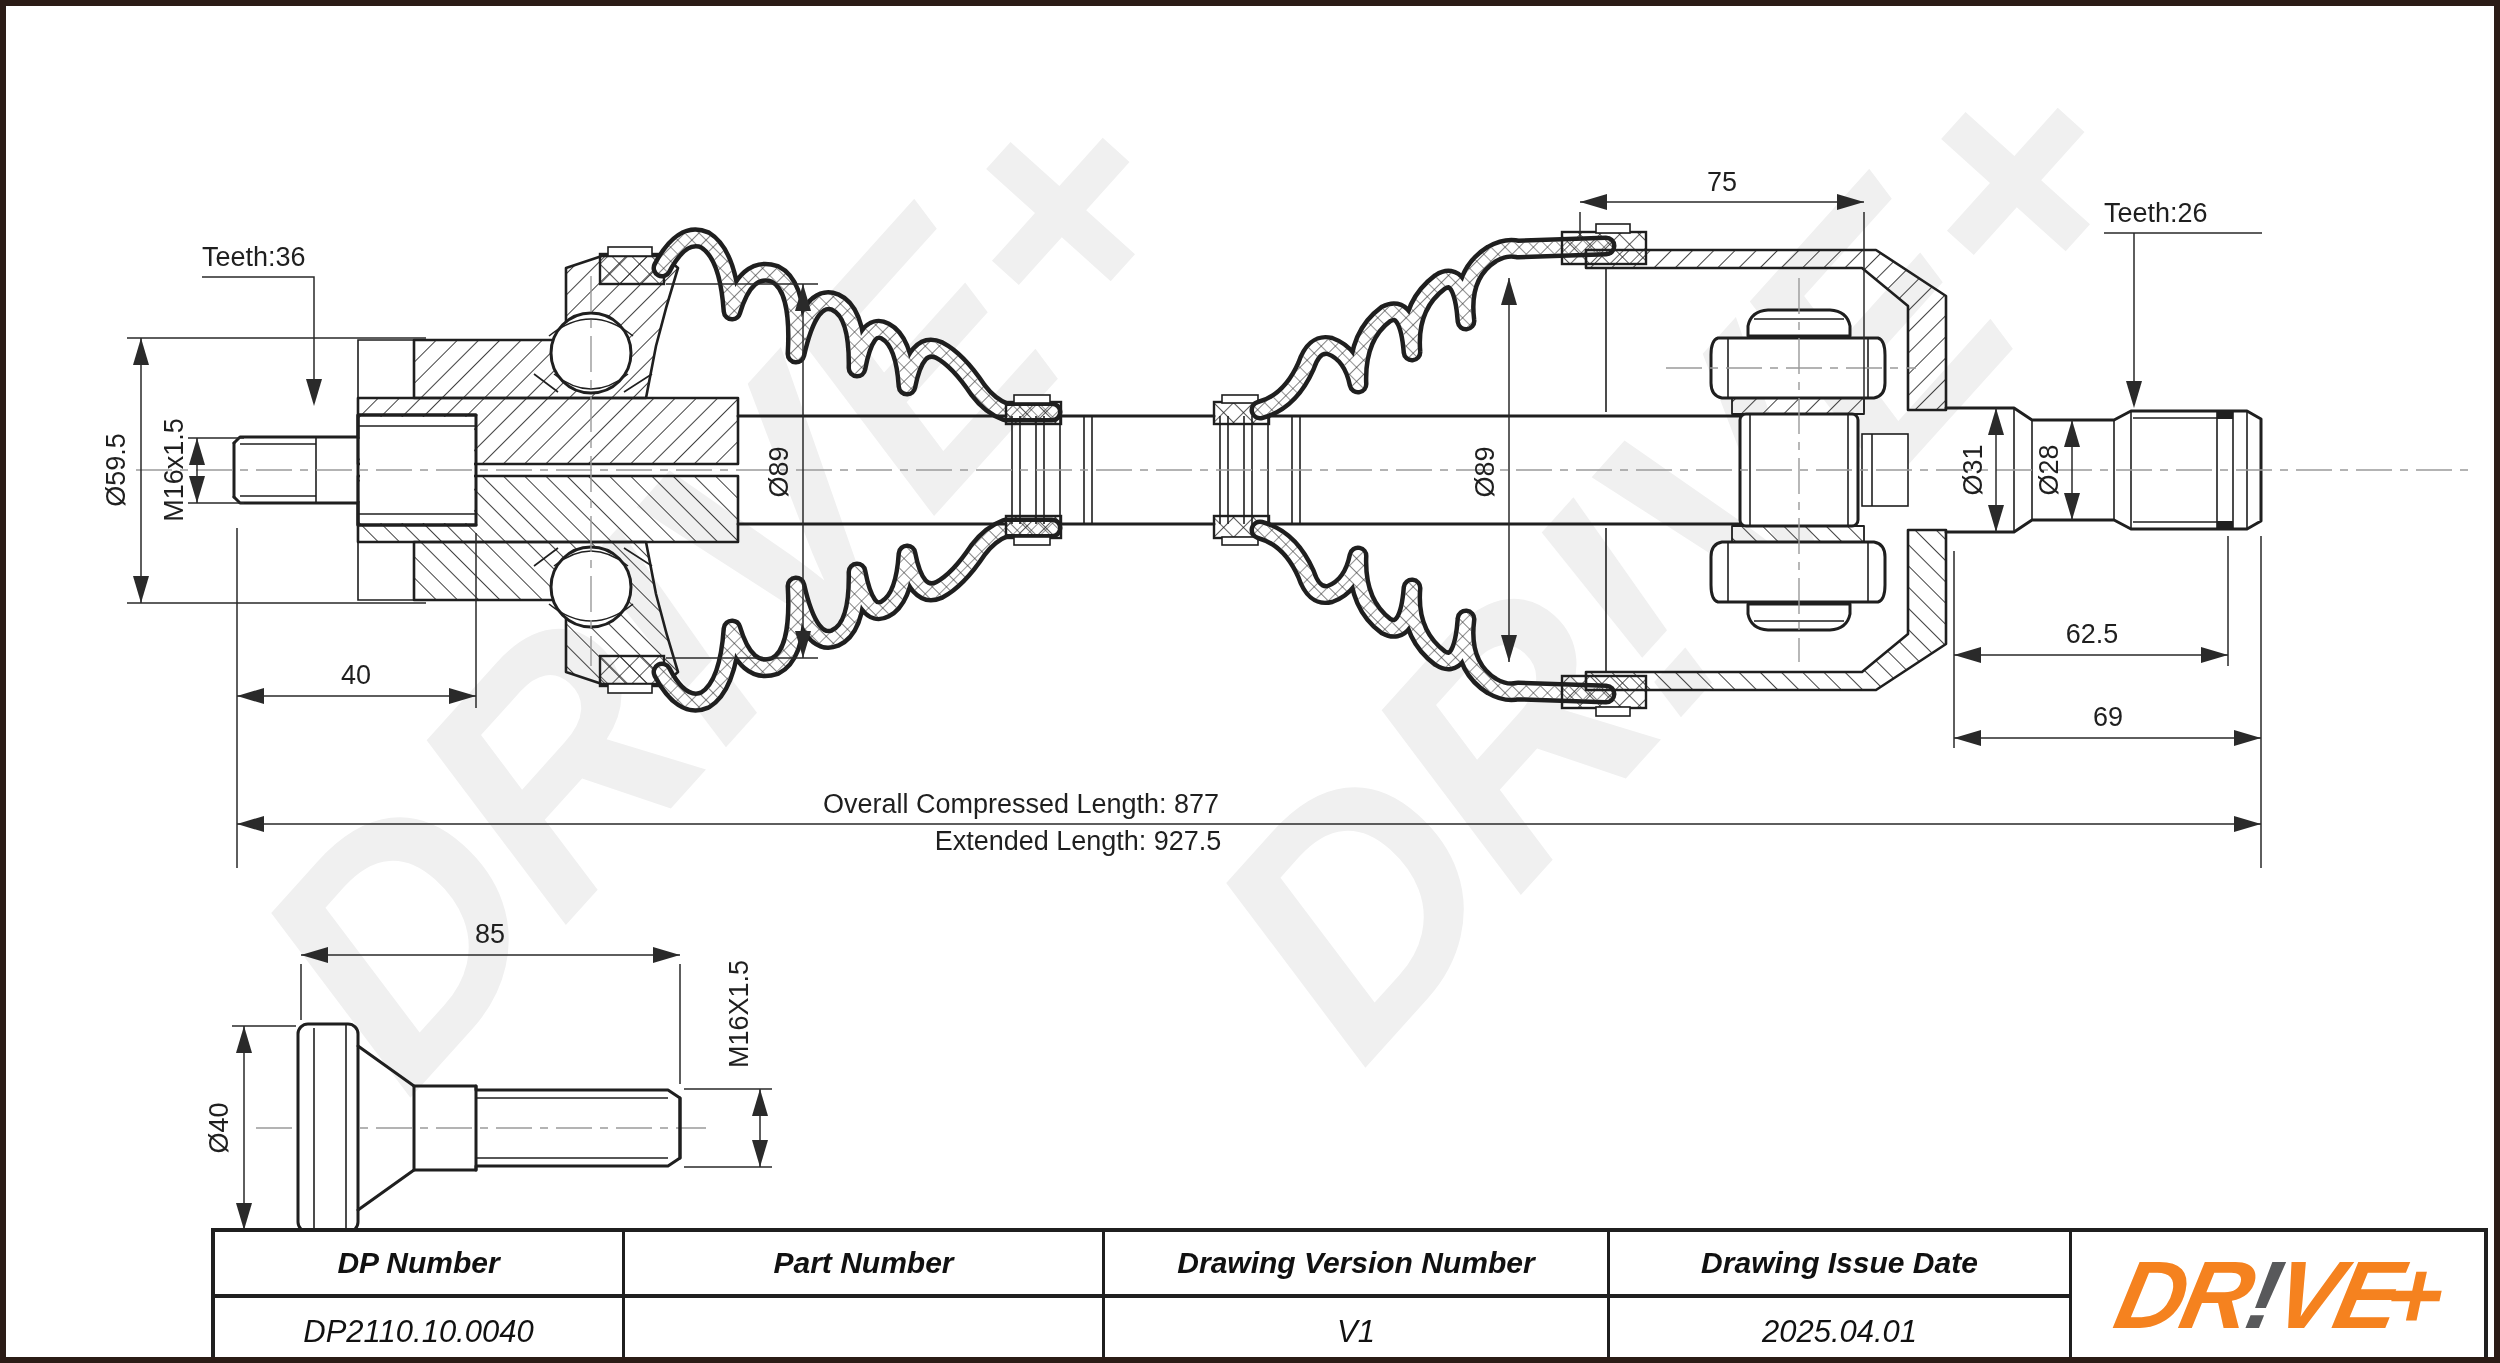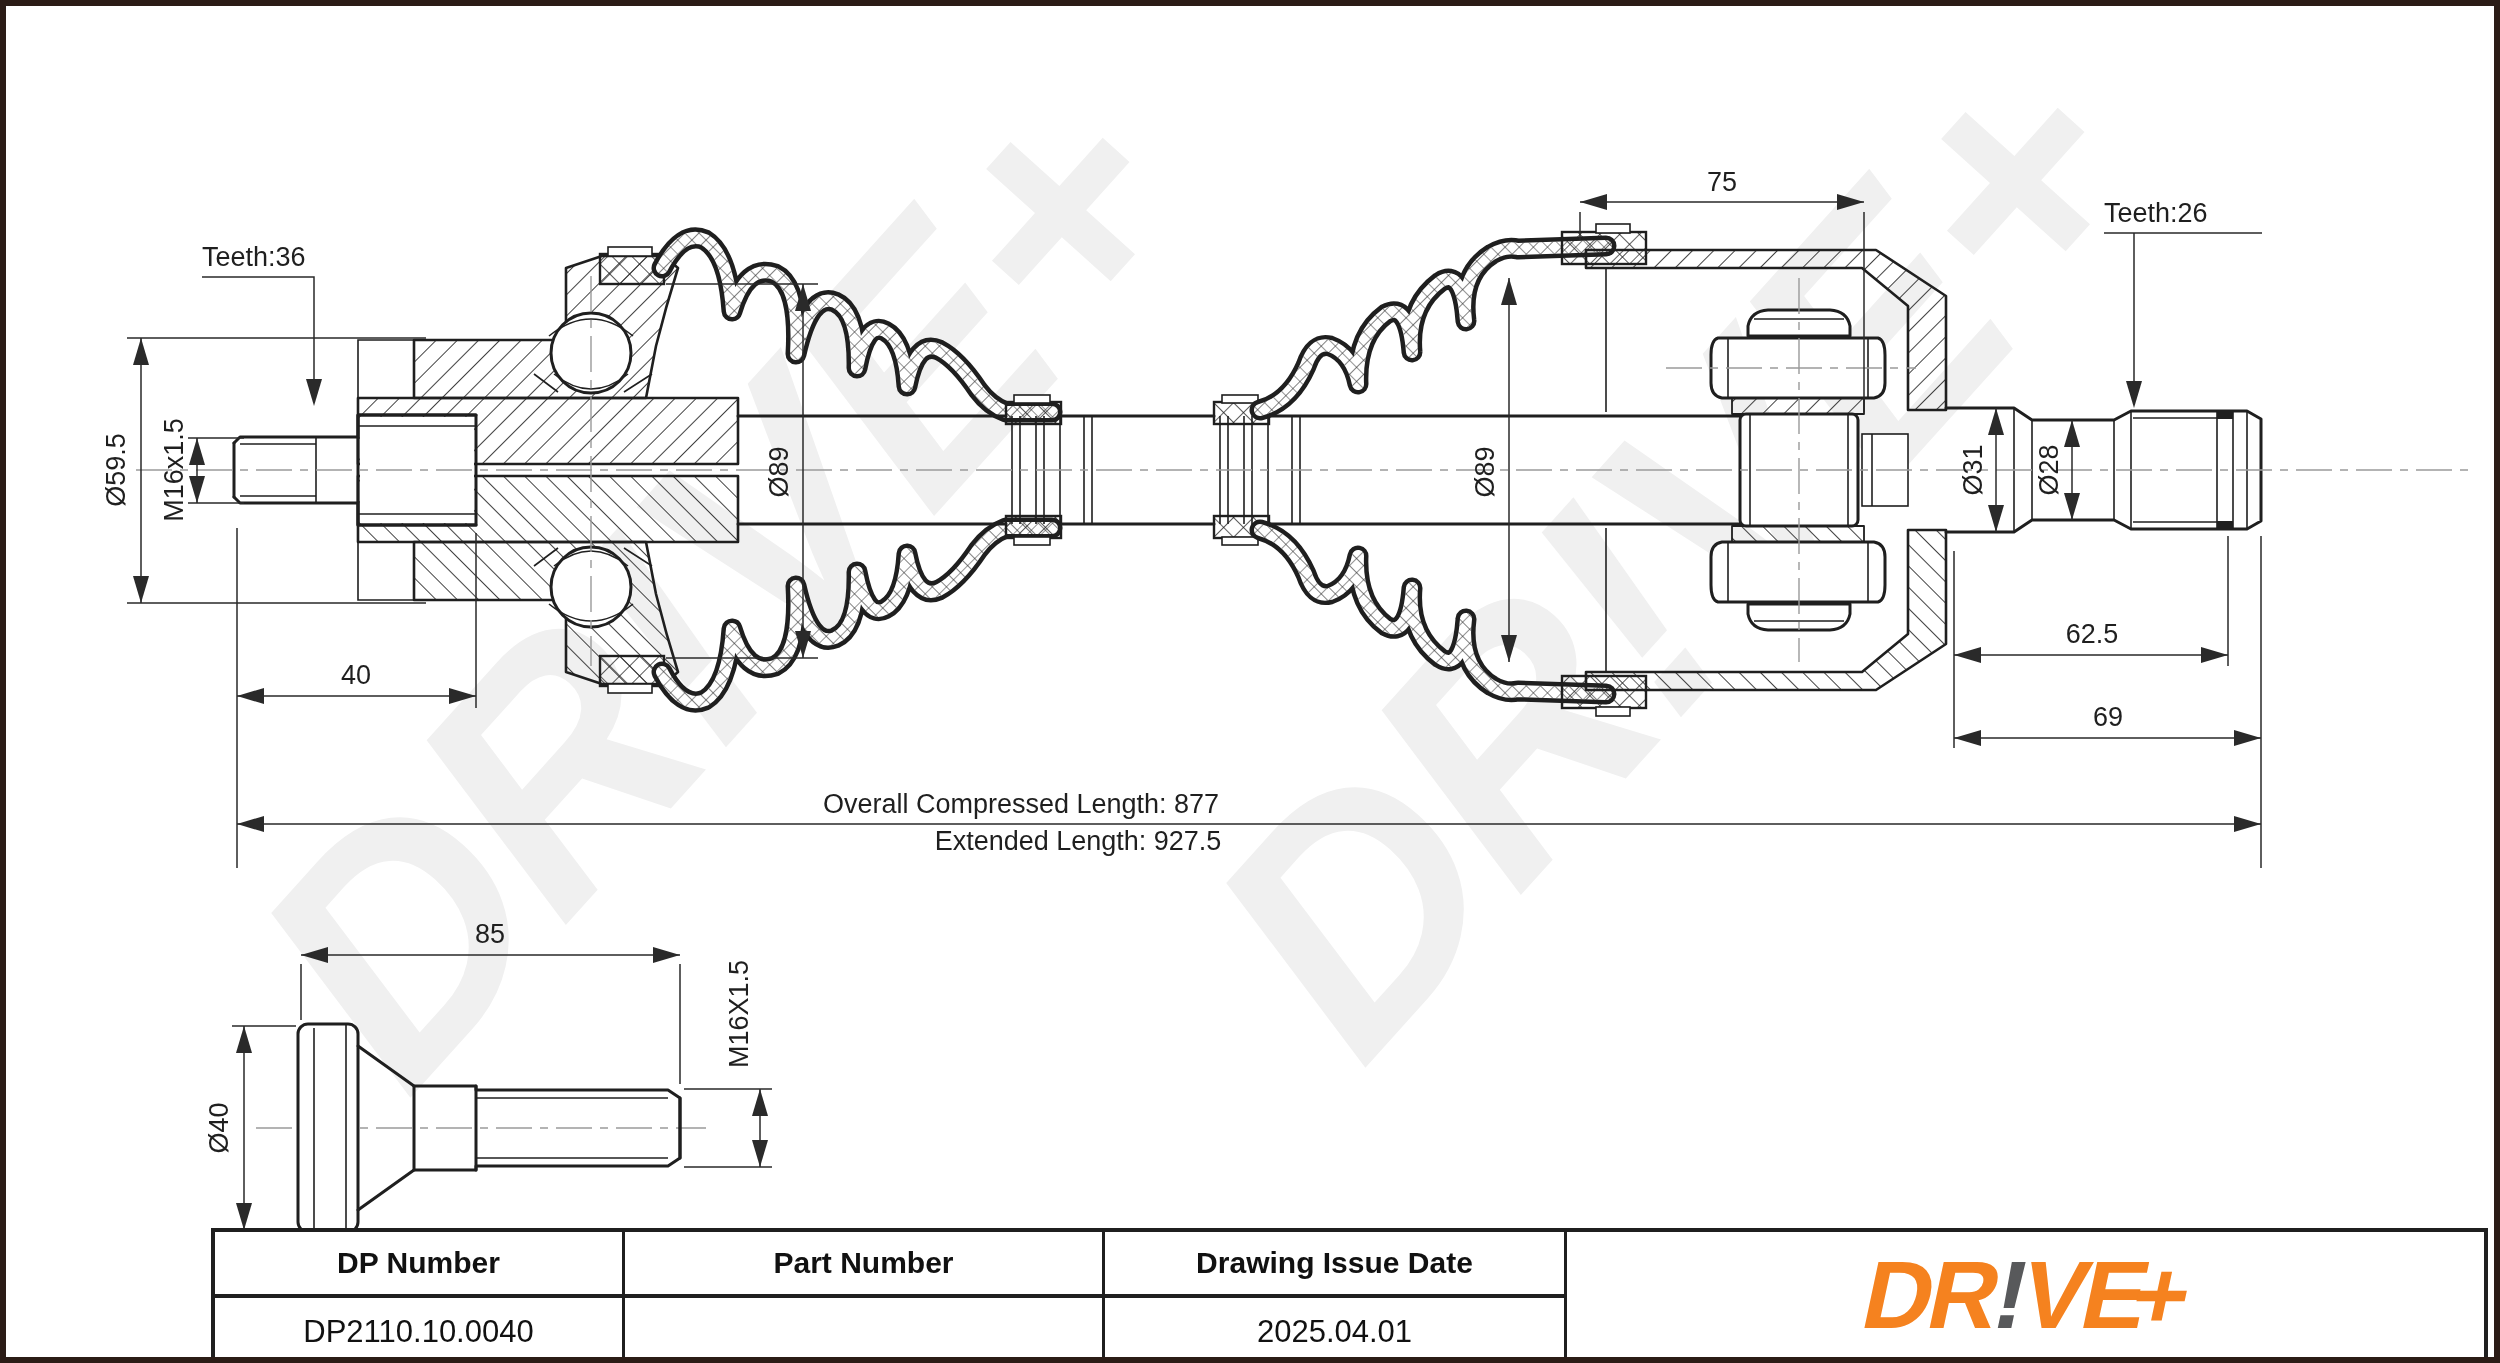--- a/index.html
+++ b/index.html
@@ -21,21 +21,21 @@
   .bootA{stroke:#1f1f1f;fill:none;stroke-width:21;stroke-linecap:round;stroke-linejoin:round;}
   .bootB{stroke:#ffffff;fill:none;stroke-width:12;stroke-linecap:round;stroke-linejoin:round;}
   .bootC{stroke:url(#hxs);fill:none;stroke-width:12;stroke-linecap:round;stroke-linejoin:round;}
   .cl{stroke:#9a9a9a;fill:none;stroke-width:1.4;stroke-dasharray:36 8 8 8;}
   .dim{stroke:#2a2a2a;fill:none;stroke-width:1.5;}
   .arr{fill:#2a2a2a;stroke:none;}
   text.dt{fill:#1f1f1f;font-family:"Liberation Sans",sans-serif;font-size:27px;}
   
   #tblock{position:absolute;left:205px;top:1222px;right:6px;bottom:0;
           border:4px solid #1f1f1f;border-bottom:none;display:flex;box-sizing:border-box;background:#fff;}
-  .tcol{display:flex;flex-direction:column;border-right:3px solid #1f1f1f;box-sizing:border-box;}
+  .tcol{display:flex;flex-direction:column;border-right:3px solid #1f1f1f;box-sizing:border-box;font-style:italic;}
   .tcol:last-child{border-right:none;}
   .th{height:66px;display:flex;align-items:center;justify-content:center;
       font-weight:bold;font-size:30px;color:#111;border-bottom:4px solid #1f1f1f;box-sizing:border-box;}
   .td{flex:1;display:flex;align-items:center;justify-content:center;font-size:31px;color:#111;margin-top:8px;}
   .logocell{display:flex;align-items:center;justify-content:center;flex:1;}
   .logo{font-weight:900;font-size:96px;letter-spacing:-4px;transform:skewX(-12deg);white-space:nowrap;}
   .lo{color:#f5821f;} .lg{color:#58595b;}
   .lplus{margin-left:-10px;}
 </style>
 </head>
@@ -247,20 +247,24 @@
   </svg>
 
   <div id="tblock">
     <div class="tcol" style="width:410px">
       <div class="th">DP Number</div>
       <div class="td">DP2110.10.0040</div>
     </div>
     <div class="tcol" style="width:480px">
       <div class="th">Part Number</div>
     </div>
+    <div class="tcol" style="width:505px">
+      <div class="th">Drawing Version Number</div>
+      <div class="td">V1</div>
+    </div>
     <div class="tcol" style="width:462px">
       <div class="th">Drawing Issue Date</div>
       <div class="td">2025.04.01</div>
     </div>
     <div class="tcol logocell" style="flex:1">
       <div class="logo"><span class="lo">DR</span><span class="lg">!</span><span class="lo">VE</span><span class="lo lplus">+</span></div>
     </div>
   </div>
 
 </div>

